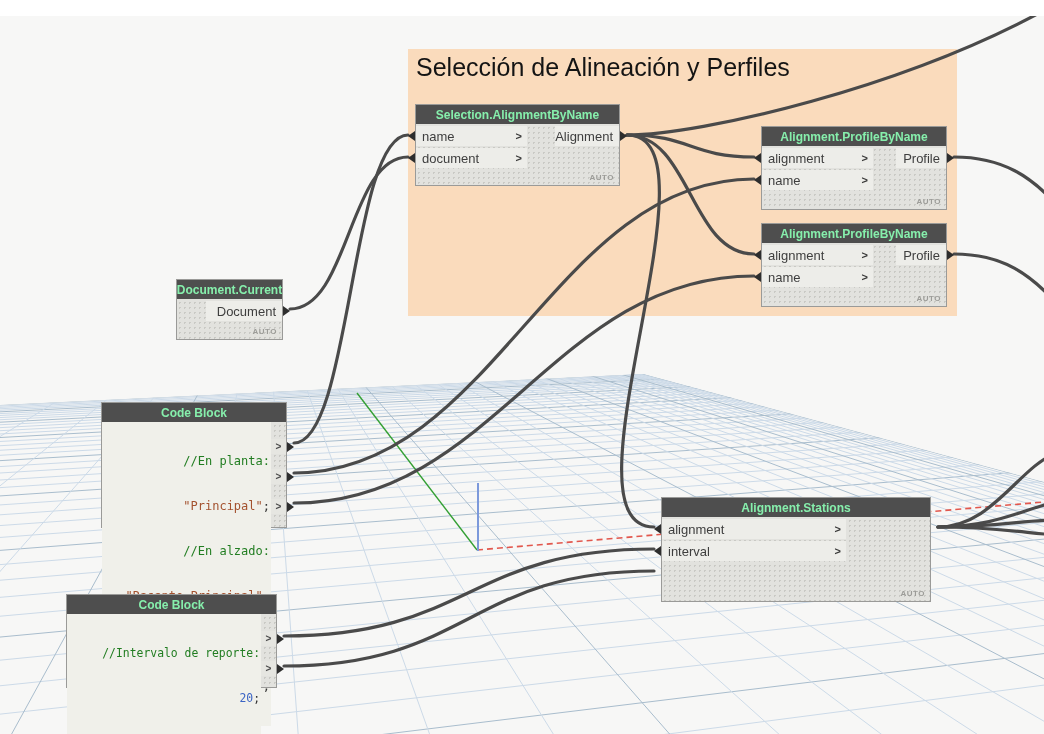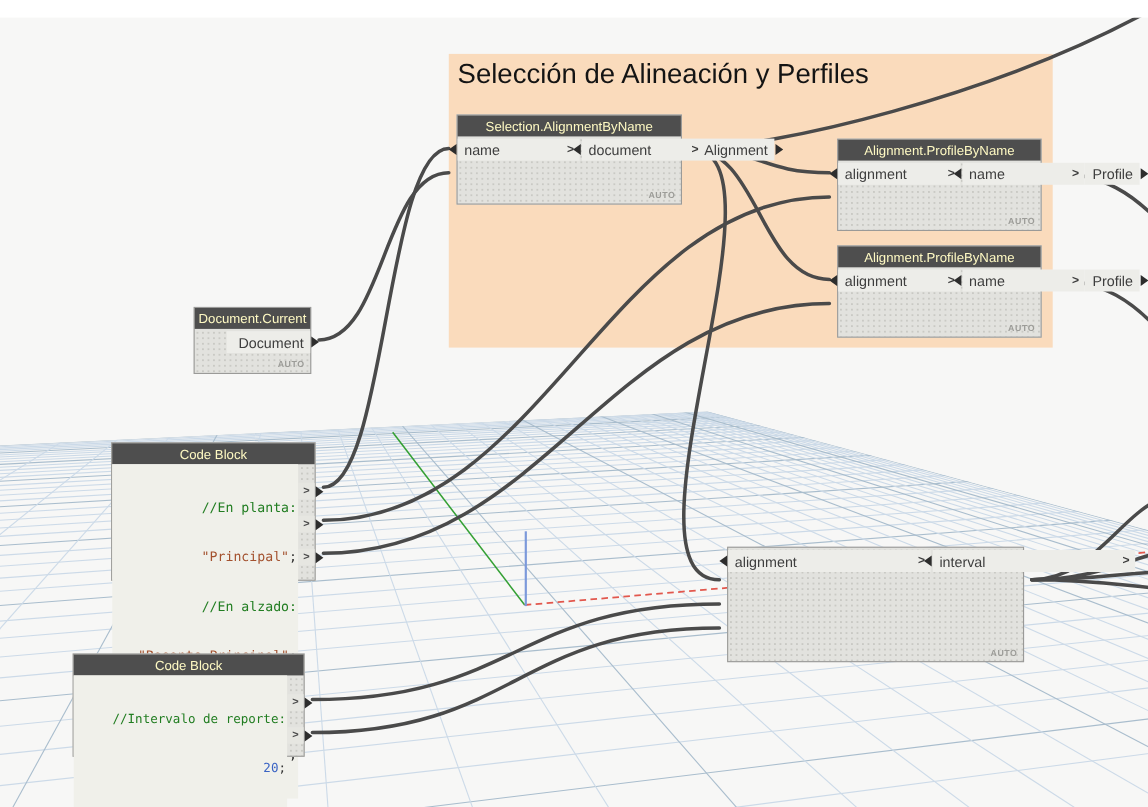--- a/index.html
+++ b/index.html
@@ -13,24 +13,24 @@
   .gridline.major{stroke:#a9bdcd;}
   .axis-x{stroke:#e2574d;stroke-width:1.6;stroke-dasharray:6 4;fill:none;}
   .axis-y{stroke:#34a034;stroke-width:1.4;fill:none;}
   .axis-z{stroke:#7c99db;stroke-width:2;fill:none;}
 
   .group{position:absolute;left:408px;top:33px;width:549px;height:267px;background:#fadbbc;z-index:1;}
   .group-title{position:absolute;left:8px;top:4px;font-size:25px;color:#141414;white-space:nowrap;}
 
   .node{position:absolute;z-index:3;background-color:#e2e2de;border:1px solid #9a9a98;box-sizing:border-box;
         background-image:radial-gradient(rgba(90,90,80,0.18) 1px, transparent 1px);background-size:5px 5px;}
-  .nhead{height:19px;background:#4e4e4e;color:#fef9c3;font-size:12px;font-weight:normal;
+  .nhead{height:19px;background:#4e4e4e;color:#86efac;font-size:12px;font-weight:bold;
          display:flex;align-items:center;justify-content:center;white-space:nowrap;}
   .nbody{position:relative;display:flex;justify-content:space-between;padding-top:2px;}
-  .col-in,.col-out{display:flex;flex-direction:row;gap:2px;}
+  .col-in,.col-out{display:flex;flex-direction:column;gap:2px;}
   .port{position:relative;background:#edede9;height:20px;display:flex;align-items:center;
         font-size:13px;color:#3e3e3e;padding:0 6px;box-sizing:border-box;white-space:nowrap;}
   .port.in .chev{position:absolute;right:5px;font-weight:bold;font-size:11px;color:#3a3a3a;}
   .port.in .chev::after{content:">";}
   .port.out{justify-content:flex-end;}
   .arr-in{position:absolute;left:-8px;top:50%;margin-top:-5px;width:0;height:0;
           border-top:5px solid transparent;border-bottom:5px solid transparent;border-right:7px solid #2d2d2d;}
   .arr-out{position:absolute;right:-8px;top:50%;margin-top:-5px;width:0;height:0;
           border-top:5px solid transparent;border-bottom:5px solid transparent;border-left:7px solid #2d2d2d;}
   .lacing{position:absolute;right:5px;bottom:3px;font-size:8px;font-weight:bold;color:#9c9c98;letter-spacing:.5px;text-align:right;}
@@ -251,20 +251,21 @@
         <div class="port out" style="width:76px">
           <span>Document</span>
           <i class="arr-out"></i>
         </div>
       </div>
     </div>
     <div class="lacing">AUTO</div>
   </div>
 
   <div class="node" style="left:661px;top:481px;width:270px;height:105px">
+    <div class="nhead">Alignment.Stations</div>
     <div class="nbody">
       <div class="col-in">
         <div class="port in" style="width:184px">
           <span>alignment</span>
           <span class="chev"></span>
           <i class="arr-in"></i>
         </div>
         <div class="port in" style="width:184px">
           <span>interval</span>
           <span class="chev"></span>

